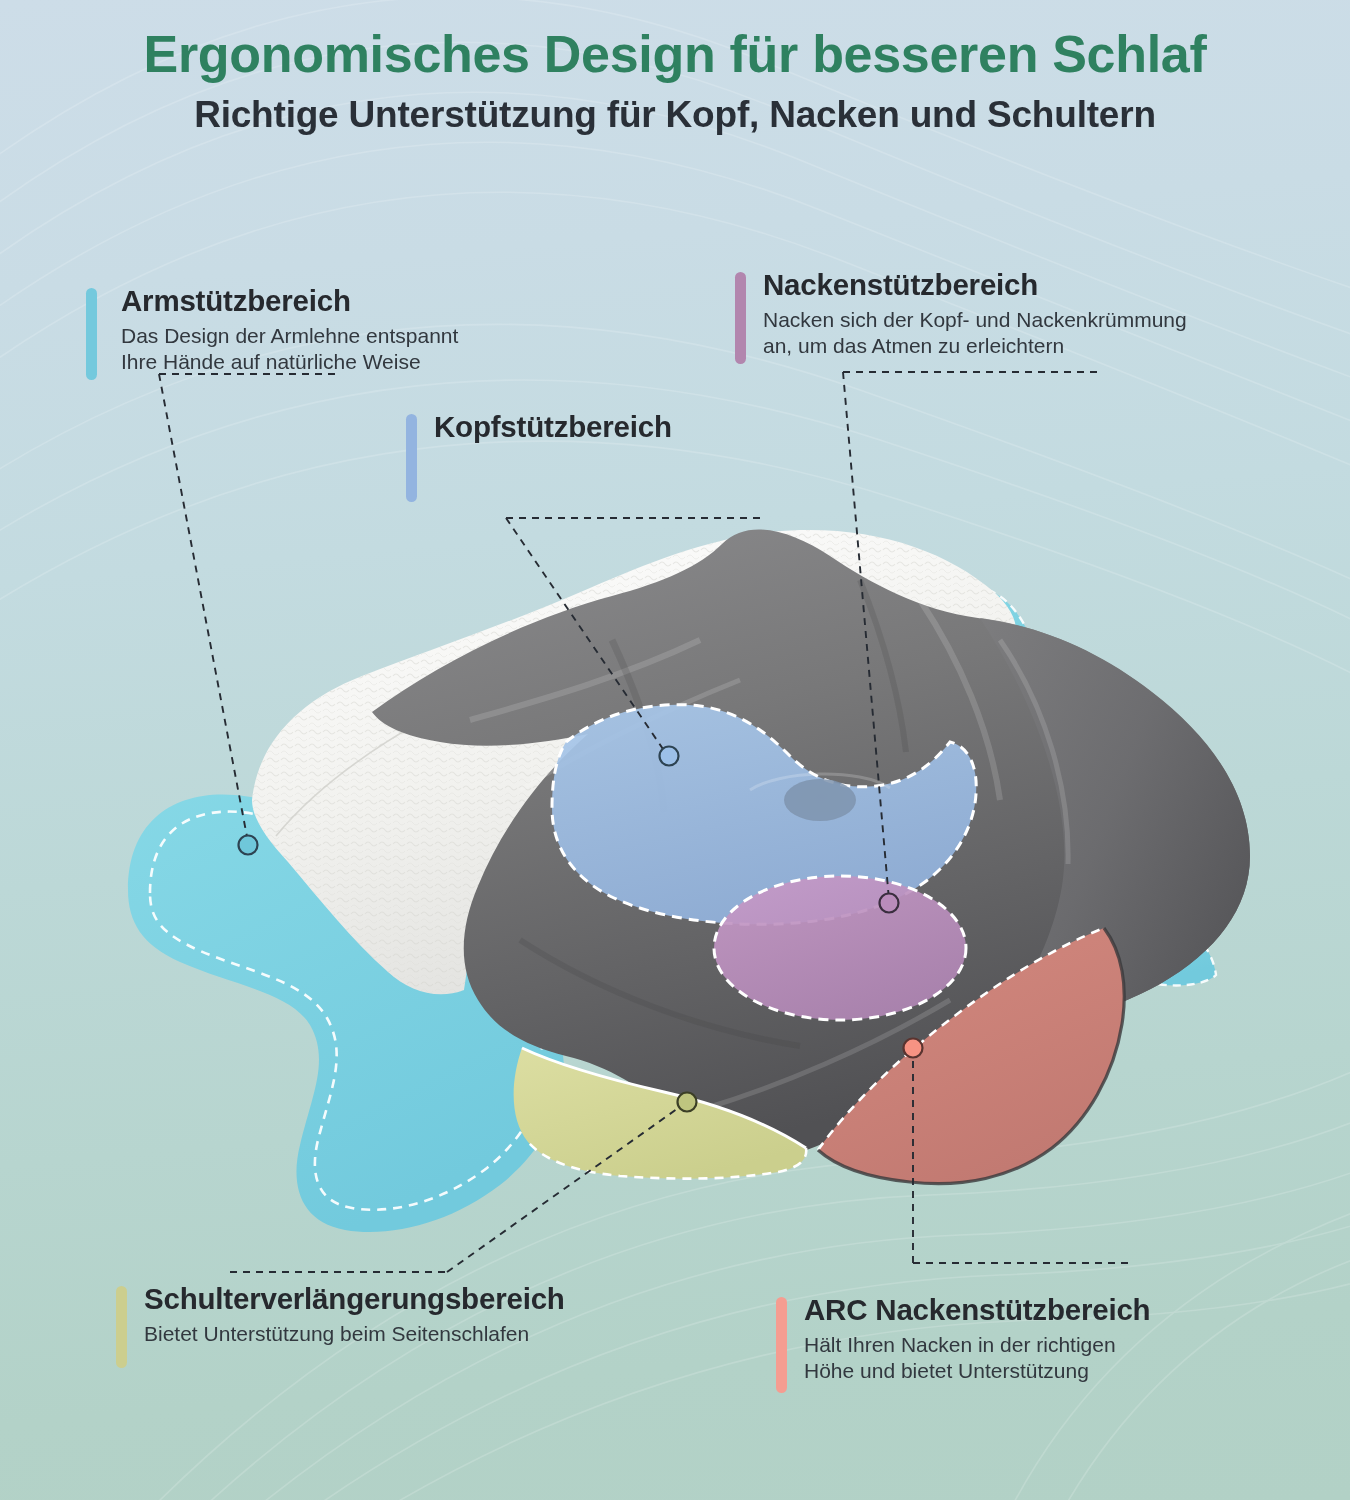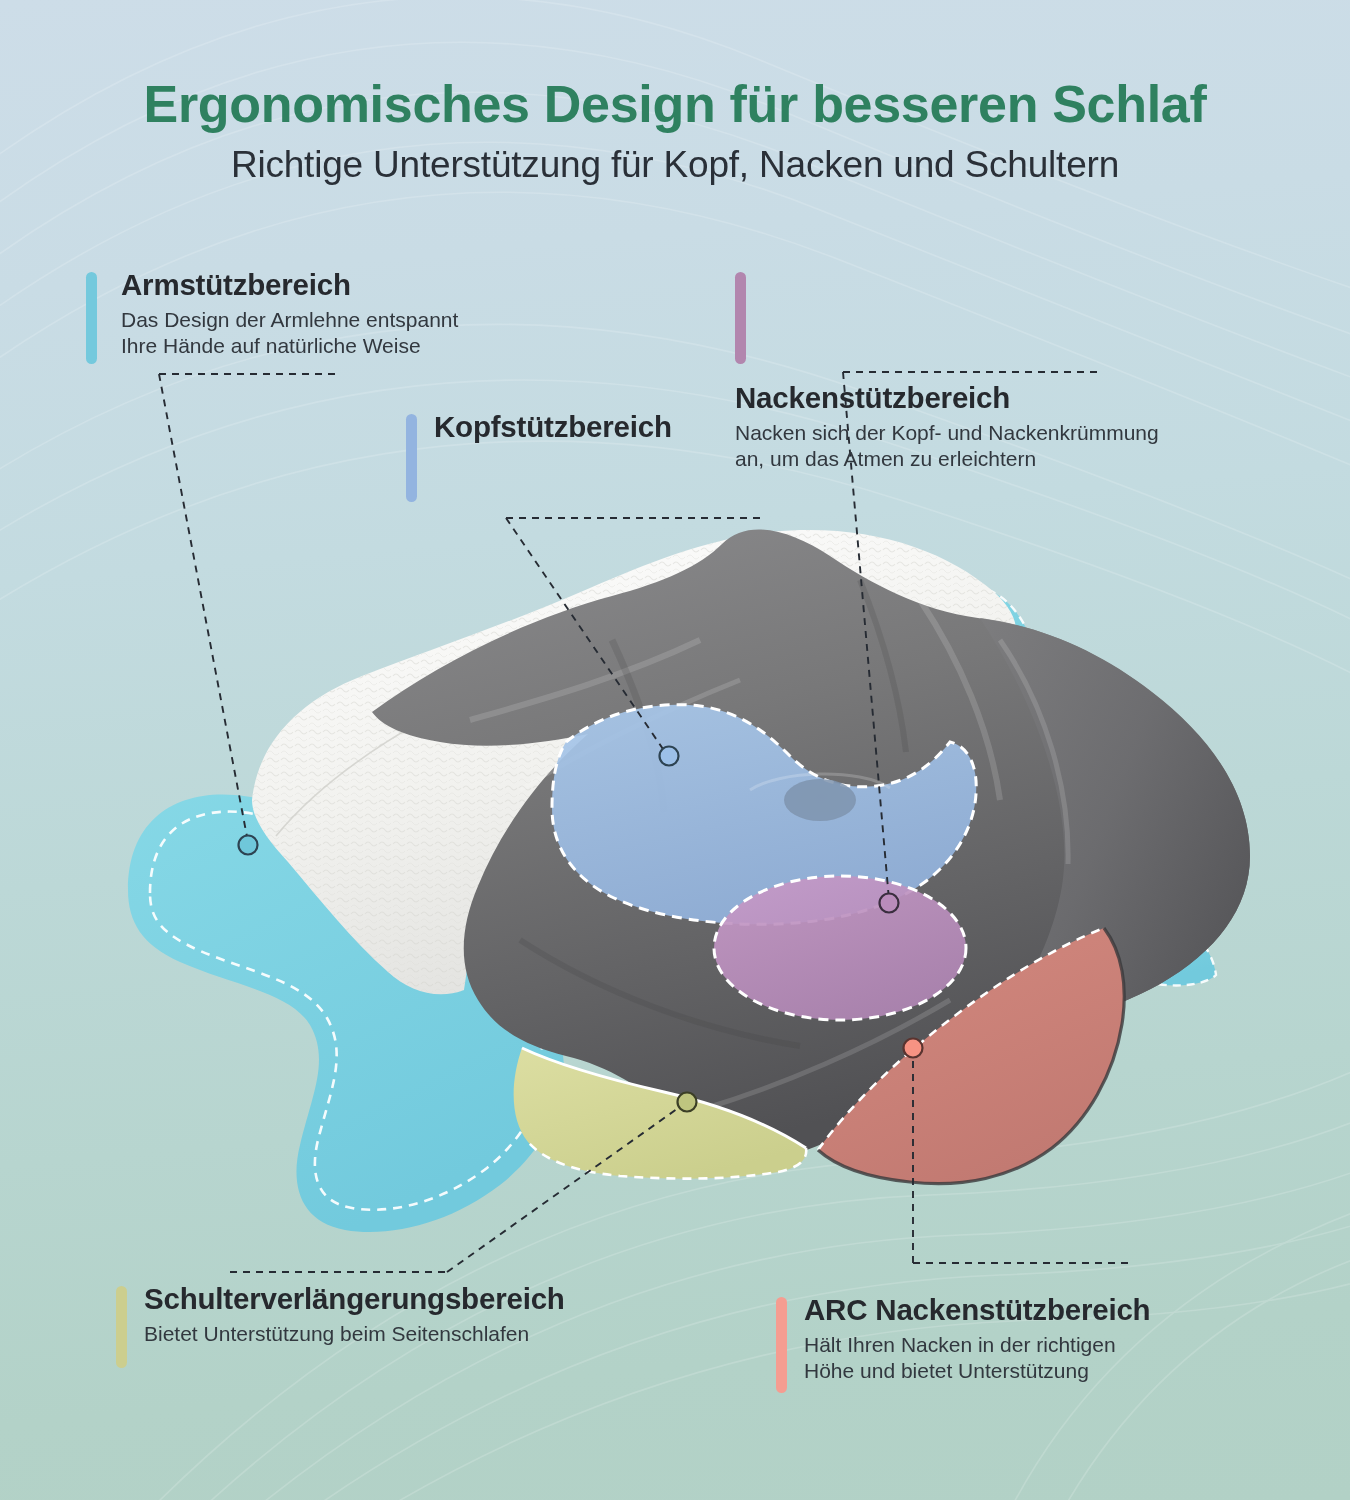--- a/index.html
+++ b/index.html
@@ -34,33 +34,33 @@
     inset: 0;
     pointer-events: none;
     opacity: .55;
   }
 
   
   #header {
     position: absolute;
     top: 0; left: 0; right: 0;
     text-align: center;
-    padding-top: 76px;
+    padding-top: 26px;
   }
   #title {
     font-size: 52px;
     font-weight: bold;
     color: #2f8160;
     letter-spacing: -0.3px;
     line-height: 1.08;
     margin: 0;
   }
   #subtitle {
     font-size: 37px;
-    font-weight: normal;
+    font-weight: bold;
     color: #2a3038;
     letter-spacing: -0.2px;
     line-height: 1.25;
     margin: 10px 0 0 0;
   }
 
   
   .callout {
     position: absolute;
     display: flex;
@@ -83,24 +83,24 @@
     white-space: nowrap;
   }
   .callout .desc {
     font-size: 21px;
     color: #32383f;
     line-height: 1.24;
     margin-top: 6px;
     white-space: pre-line;
   }
 
-  #callout-arm     { left: 86px;  top: 268px; gap: 24px; }
+  #callout-arm     { left: 86px;  top: 284px; gap: 24px; }
   #callout-arm .bar { height: 92px; }
 
-  #callout-neck    { left: 735px; top: 268px; flex-direction: column; }
+  #callout-neck    { left: 735px; top: 268px; }
   #callout-neck .bar { height: 92px; }
 
   #callout-head    { left: 406px; top: 410px; justify-content: flex-end; }
   #callout-head .bar { height: 88px; }
 
   #callout-shoulder { left: 116px; top: 1282px; }
   #callout-shoulder .bar { height: 82px; }
 
   #callout-arc     { left: 776px; top: 1272px; margin-top: 21px; }
   #callout-arc .bar { height: 96px; }

